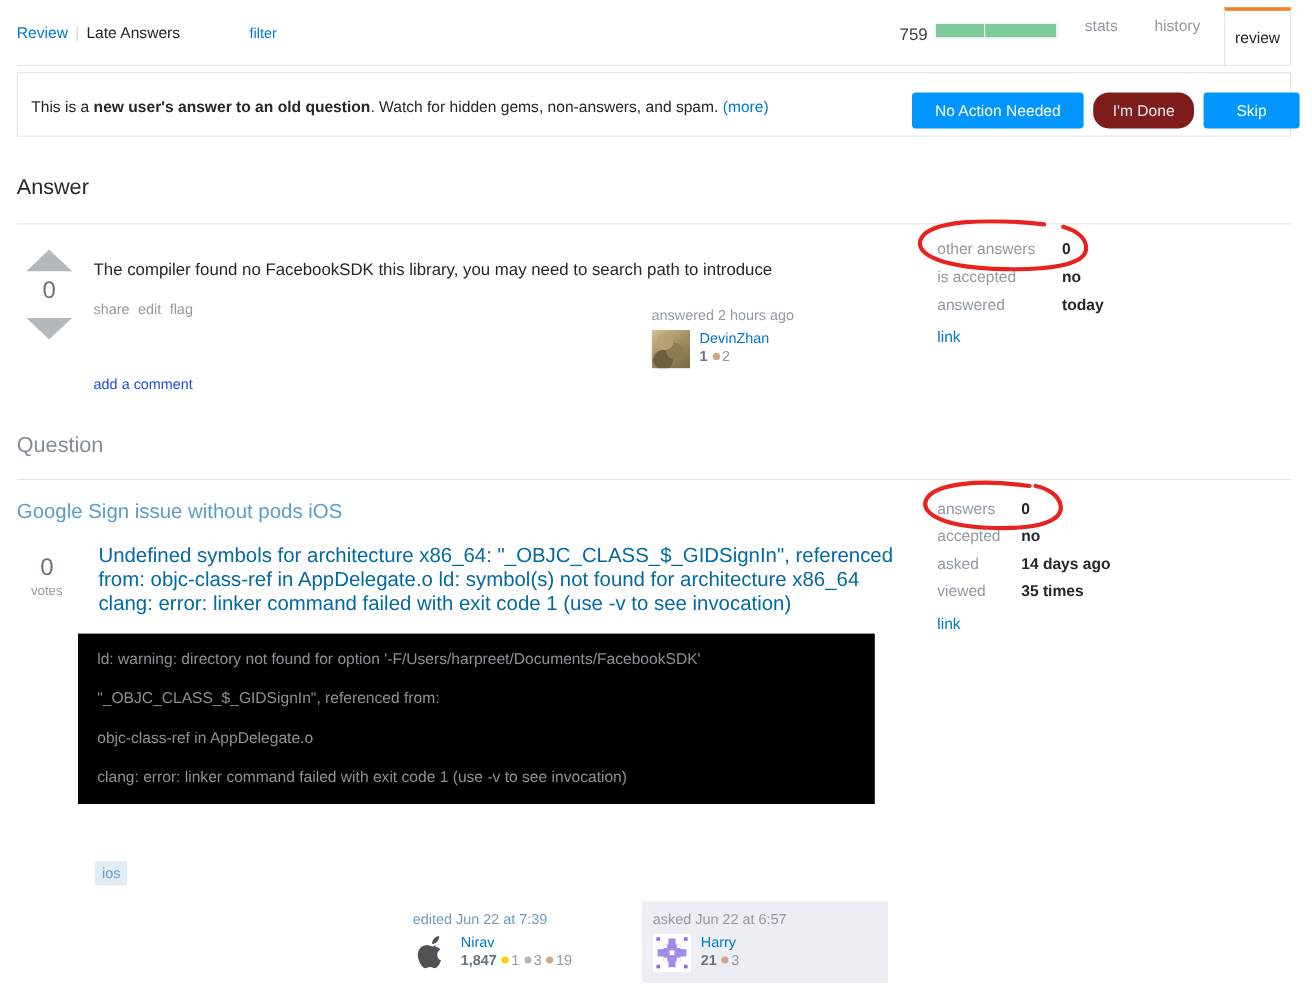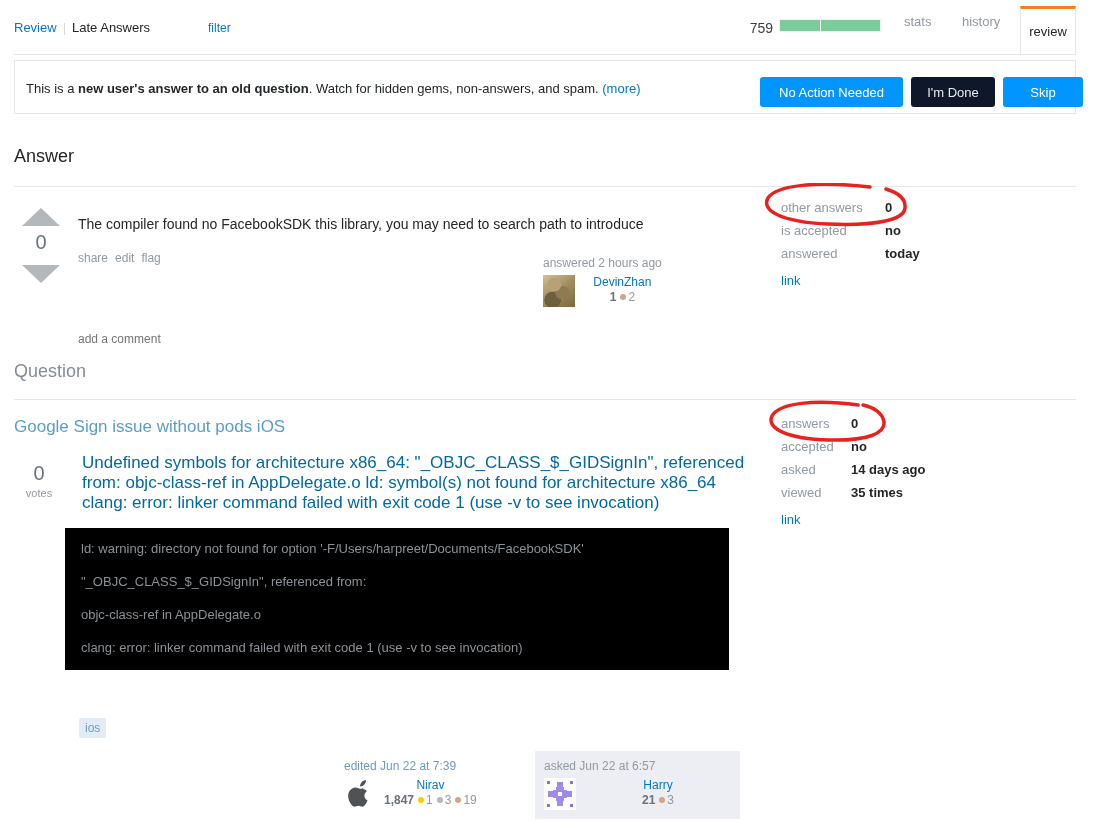--- a/index.html
+++ b/index.html
@@ -65,21 +65,21 @@
   }
   .notice-text b { font-weight: bold; }
   .notice-more { color: #0077cc; text-decoration: none; }
   .btn {
     position: absolute; top: 16px; height: 30px;
     border: none; border-radius: 3px;
     font-family: "Liberation Sans", sans-serif; font-size: 13px;
     color: #ffffff; background: #0095ff; cursor: pointer; padding: 0 11px;
   }
   .btn-nan { left: 745px; width: 143px; }
-  .btn-done { left: 896px; width: 84px; background: #0f172a; color: #e8ecef; cursor: default; }
+  .btn-done { left: 896px; width: 84px; background: #7f1d1d; color: #e8ecef; cursor: default; border-radius: 13px; }
   .btn-skip { left: 988px; width: 80px; }
 
   
   .sec-heading {
     position: absolute; left: 14px;
     font-size: 18px; line-height: 24px;
   }
   .sec-answer { top: 144px; color: #242729; }
   .sec-question { top: 359px; color: #848d95; }
   .sec-rule { position: absolute; left: 14px; width: 1062px; height: 1px; background: #e4e6e8; }
@@ -102,33 +102,33 @@
   .ans-body {
     position: absolute; left: 78px; top: 215px; width: 660px;
     font-size: 14px; line-height: 19px; color: #242729;
   }
   .post-menu {
     position: absolute; left: 78px; top: 251px;
     font-size: 12px; color: #9199a1;
   }
   .post-menu a { color: #9199a1; text-decoration: none; margin-right: 7px; }
   .add-comment {
-    position: absolute; left: 78px; top: 332px;
-    font-size: 12px; color: #737373; text-decoration: none;
+    position: absolute; left: 78px; top: 313px;
+    font-size: 12px; color: #1d4ed8; text-decoration: none;
   }
 
   
   .usercard { position: absolute; font-size: 12px; }
   .uc-action { color: #9199a1; line-height: 16px; white-space: nowrap; }
   .uc-row { margin-top: 4px; position: relative; height: 34px; }
   .uc-avatar {
     position: absolute; left: 0; top: 0; width: 32px; height: 32px;
     overflow: hidden;
   }
-  .uc-info { margin-left: 40px; text-align: center; }
+  .uc-info { margin-left: 40px; }
   .uc-name { color: #0077cc; text-decoration: none; line-height: 15px; display: block; }
   .uc-rep { color: #6a737c; font-weight: bold; font-size: 12px; line-height: 15px; }
   .badge-dot { display: inline-block; width: 6px; height: 6px; border-radius: 50%; vertical-align: middle; margin: 0 2px 1px 4px; }
   .bg-gold { background: #ffcc01; }
   .bg-silver { background: #b4b8bc; }
   .bg-bronze { background: #d1a684; }
   .badge-num { color: #9199a1; font-weight: normal; font-size: 12px; }
 
   .uc-answer { left: 543px; top: 255px; }
 

